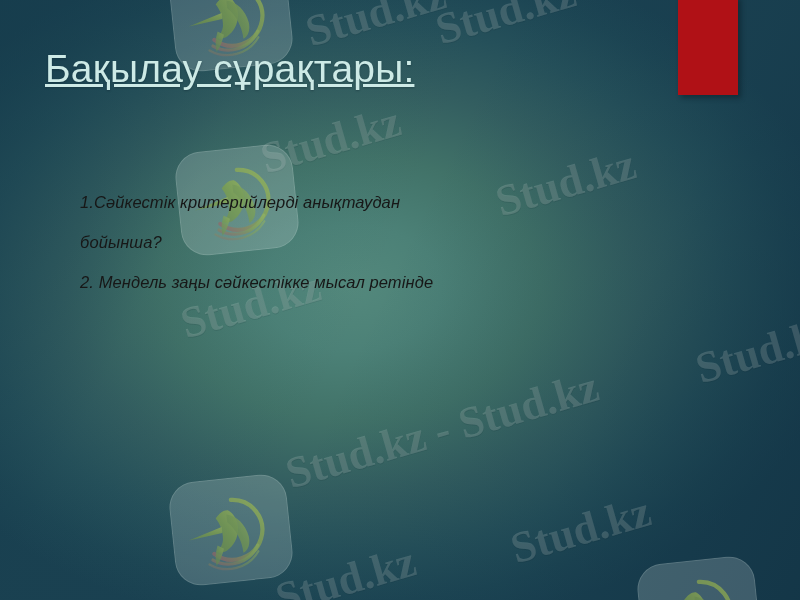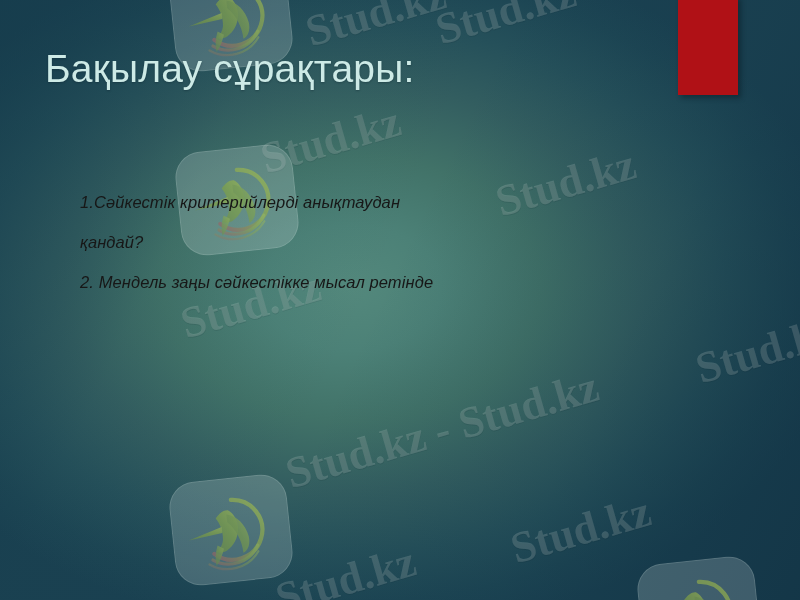--- a/index.html
+++ b/index.html
@@ -95,20 +95,21 @@
     position: absolute;
     left: 45px;
     top: 46px;
     width: 640px;
     font-size: 39px;
     line-height: 46px;
     font-weight: 400;
     color: #cdeae6;
     letter-spacing: 0.2px;
     text-shadow: 0 1px 2px rgba(8,28,36,0.30);
+    text-decoration: underline;
   }
 
   
   .body-block {
     position: absolute;
     left: 80px;
     top: 182px;
     width: 600px;
     font-style: italic;
   }
@@ -233,17 +234,17 @@
         </svg>
       </div>
     </div>
 
   <div class="accent-block"></div>
 
   <div class="slide-title">Бақылау сұрақтары:</div>
 
   <div class="body-block" id="body-block">
       <div class="body-line">1.Сәйкестік критерийлерді анықтаудан</div>
-      <div class="body-line">қандай?</div>
+      <div class="body-line">бойынша?</div>
       <div class="body-line">2. Мендель заңы сәйкестікке мысал ретінде</div>
     </div>
 
 </div>
 
 </body></html>

